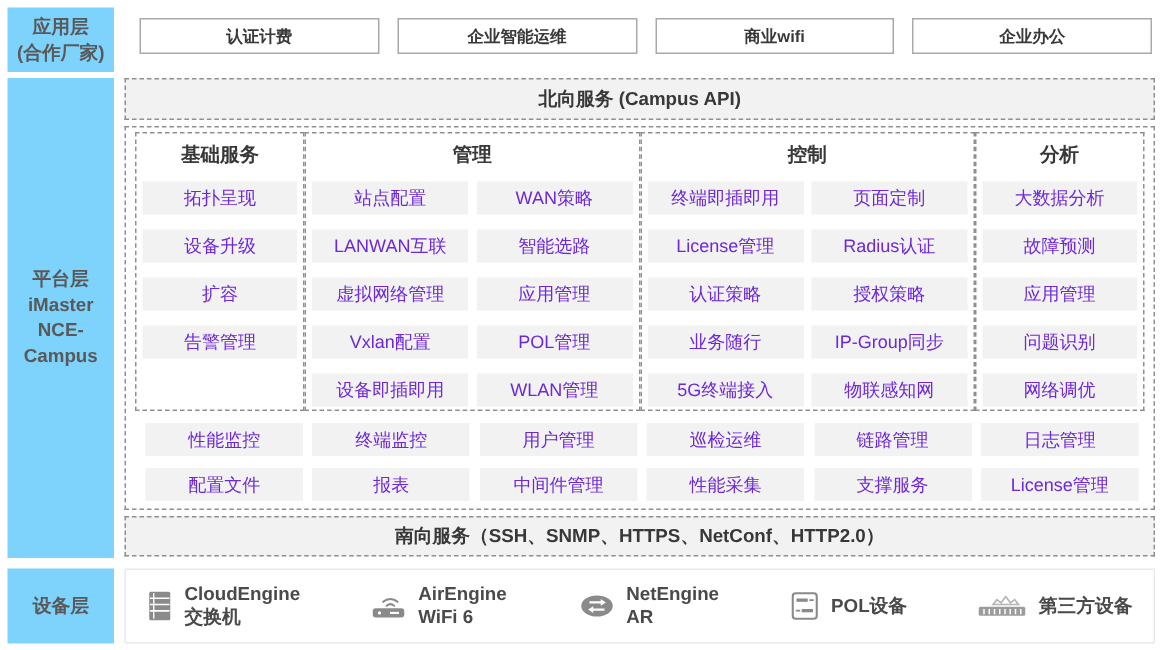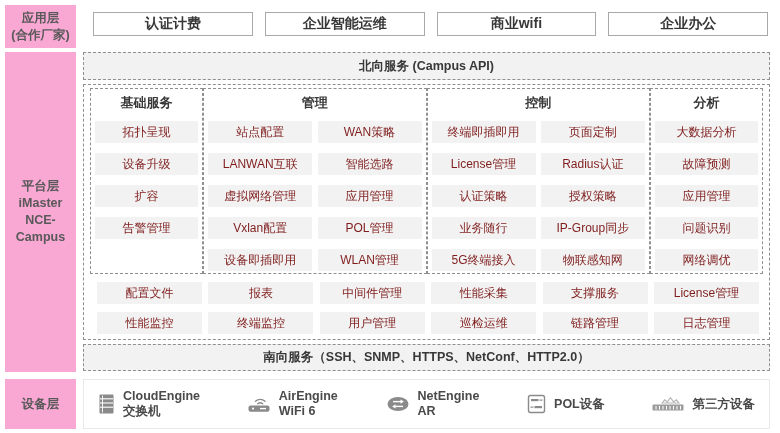--- a/index.html
+++ b/index.html
@@ -3,37 +3,37 @@
 <meta charset="utf-8">
 <style>
   * { box-sizing: border-box; margin: 0; padding: 0; }
   html, body { width: 780px; height: 433px; background: #ffffff; }
   body { font-family: "Liberation Sans", "DejaVu Sans", sans-serif; color: #404040; }
   .page { position: relative; width: 780px; height: 433px; background: #fff; overflow: hidden; }
 
   
   .layer-label {
     position: absolute; left: 5px; width: 71px;
-    background: #f9a8d4; color: #595959;
+    background: #7dd3fc; color: #595959;
     display: flex; align-items: center; justify-content: center; text-align: center;
     font-weight: 700; font-size: 12.5px; line-height: 1.35; white-space: pre-line;
   }
   .layer-app      { top: 5px;   height: 43px;  }
   .layer-platform { top: 52px;  height: 320px; }
   .layer-device   { top: 379px; height: 50px;  }
 
   
   .app-row {
     position: absolute; left: 83px; top: 12px; width: 688px; height: 24px;
     display: flex; gap: 12px; padding: 0 3px 0 10px;
   }
   .app-box {
     flex: 1; border: 1px solid #a9a9a9; background: #fff;
     display: flex; align-items: center; justify-content: center;
-    font-size: 14px; font-weight: 700; color: #383838;
+    font-size: 11px; font-weight: 700; color: #383838;
   }
 
   
   .svc-bar {
     position: absolute; left: 83px; width: 687px;
     background: #f2f2f2; border: 1px dashed #8f8f8f;
     display: flex; align-items: center; justify-content: center;
     font-size: 12.5px; font-weight: 700; color: #383838;
   }
   .nb-bar { top: 52px; height: 28px; }
@@ -50,21 +50,21 @@
   .colbox.wide   { width: 225px; }
   .col-title {
     text-align: center; font-size: 13px; font-weight: 700; color: #383838;
     line-height: 16px; margin: 2px 0 10px;
   }
   .subcols { display: flex; justify-content: space-between; }
   .subcol { display: flex; flex-direction: column; gap: 10px; }
   .colbox.narrow .subcol { width: 100%; }
   .colbox.wide   .subcol { width: 104px; }
   .item {
-    height: 22px; line-height: 22px; background: #f2f2f2; color: #7f1d1d;
+    height: 22px; line-height: 22px; background: #f2f2f2; color: #6d28d9;
     font-size: 12px; text-align: center; white-space: nowrap; overflow: hidden;
   }
   .common-row {
     display: flex; justify-content: space-between;
     margin: 8px 4px 0; padding: 0 3px 0 6px;
   }
   .common-row .item { width: 105px; }
 
   
   .device-row {
@@ -158,34 +158,34 @@
               <div class="item">故障预测</div>
               <div class="item">应用管理</div>
               <div class="item">问题识别</div>
               <div class="item">网络调优</div>
             </div>
           </div>
         </section>
       </div>
     <div id="common-rows">
         <div class="common-row">
+          <div class="item">性能监控</div>
+          <div class="item">终端监控</div>
+          <div class="item">用户管理</div>
+          <div class="item">巡检运维</div>
+          <div class="item">链路管理</div>
+          <div class="item">日志管理</div>
+        </div>
+        <div class="common-row">
           <div class="item">配置文件</div>
           <div class="item">报表</div>
           <div class="item">中间件管理</div>
           <div class="item">性能采集</div>
           <div class="item">支撑服务</div>
           <div class="item">License管理</div>
-        </div>
-        <div class="common-row">
-          <div class="item">性能监控</div>
-          <div class="item">终端监控</div>
-          <div class="item">用户管理</div>
-          <div class="item">巡检运维</div>
-          <div class="item">链路管理</div>
-          <div class="item">日志管理</div>
         </div>
       </div>
   </div>
 
   <div class="svc-bar sb-bar">南向服务（SSH、SNMP、HTTPS、NetConf、HTTP2.0）</div>
 
   <div class="device-row">
       <div class="device">
         <span class="dev-icon">
           <svg width="21" height="24" viewBox="0 0 21 24">

